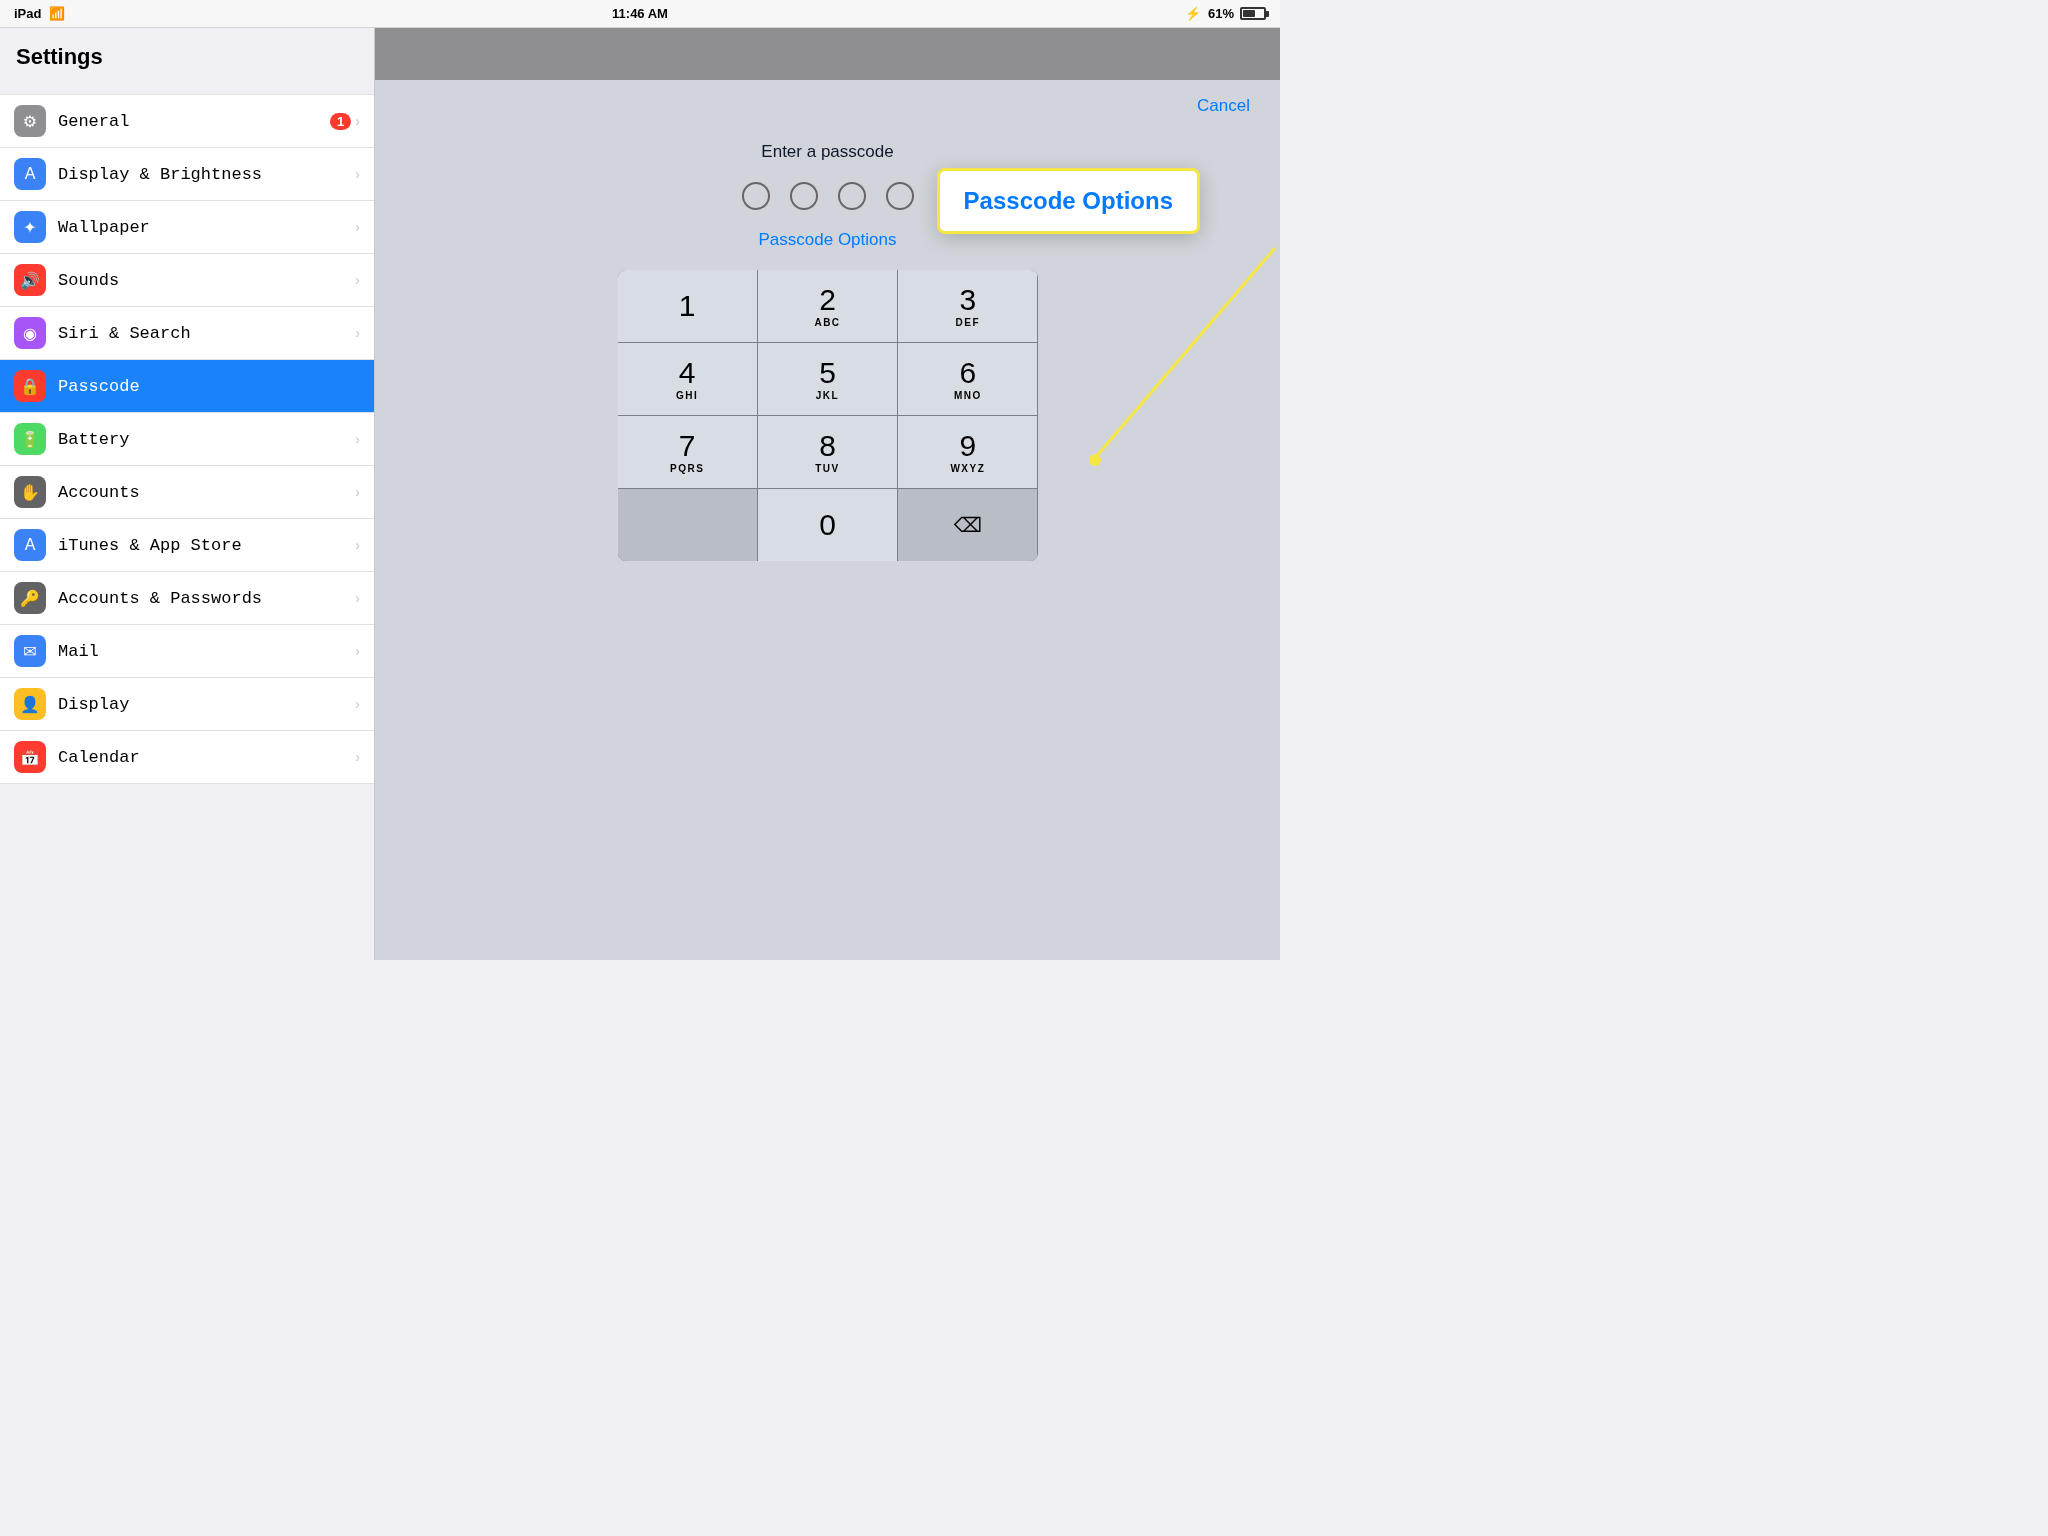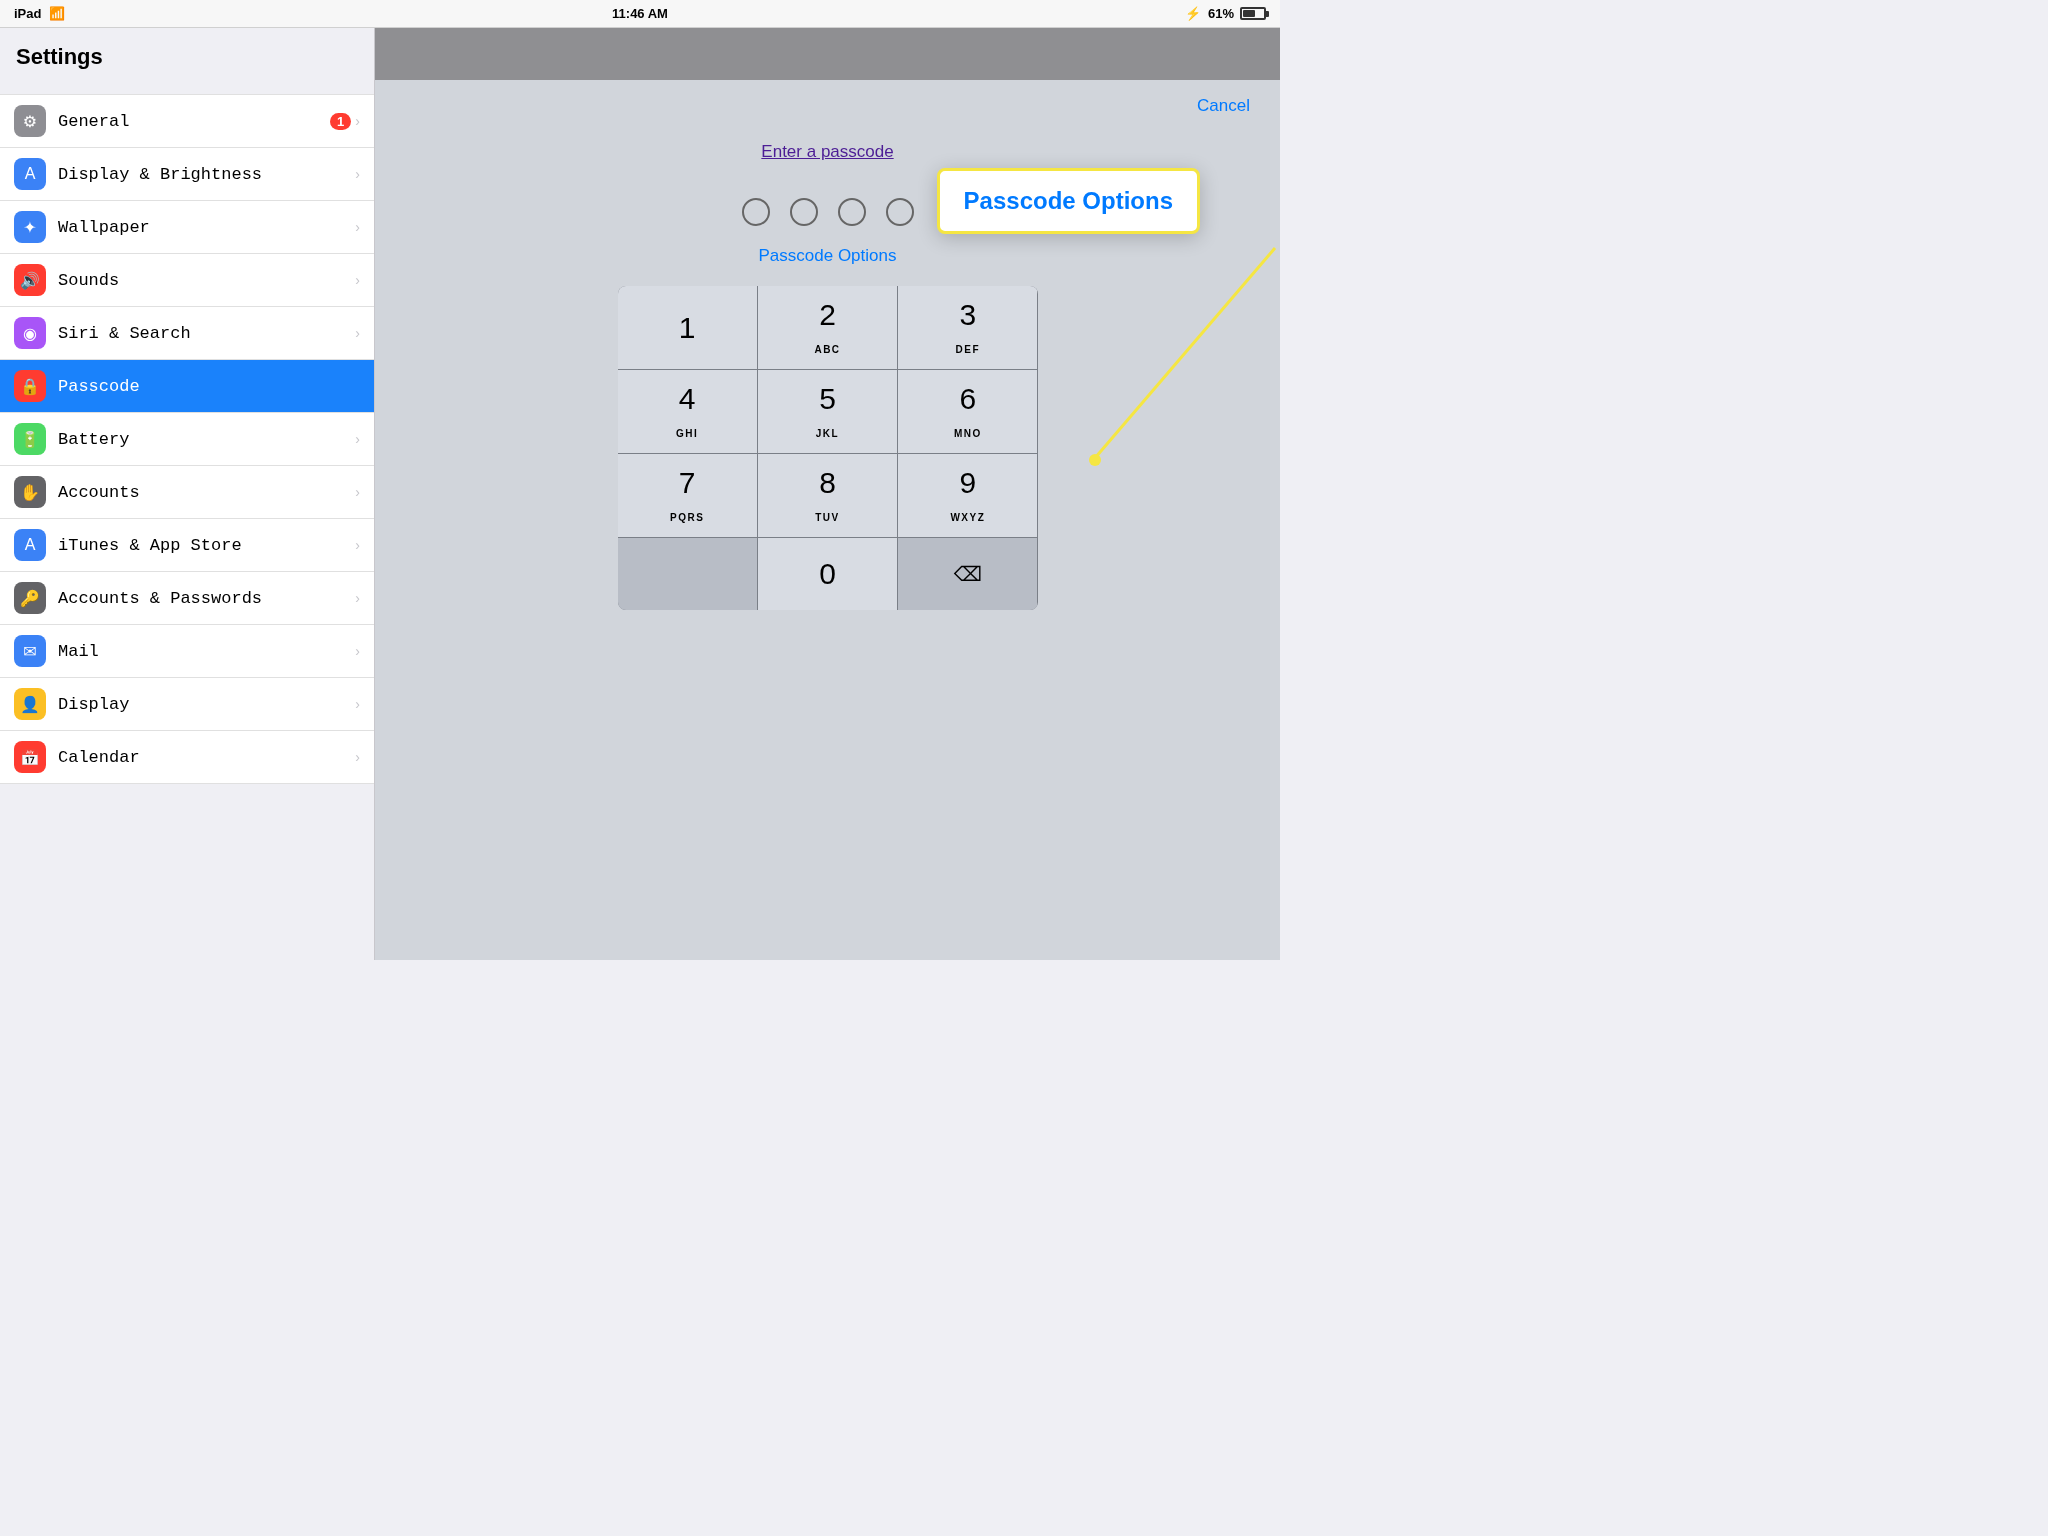--- a/index.html
+++ b/index.html
@@ -246,24 +246,23 @@
     .modal-cancel {
       font-size: 17px;
       color: #007aff;
       cursor: pointer;
       min-width: 80px;
       text-align: right;
     }
 
     .modal-prompt {
       font-size: 17px;
-      color: #4c1d95;
-      margin: 10px 0 36px;
+      color: #0f172a;
+      margin: 10px 0 20px;
       text-align: center;
-      text-decoration: underline;
     }
 
     .passcode-dots {
       display: flex;
       gap: 20px;
       margin-bottom: 20px;
       justify-content: center;
     }
     .passcode-dot {
       width: 28px; height: 28px;
@@ -308,21 +307,21 @@
       font-size: 30px;
       font-weight: 300;
       color: #000;
       line-height: 1;
     }
     .num-key-letters {
       font-size: 10px;
       font-weight: 600;
       color: #000;
       letter-spacing: 1.5px;
-      margin-top: 14px;
+      margin-top: 2px;
     }
 
     
     .callout-box {
       position: absolute;
       top: 140px;
       right: 80px;
       background: #fff;
       border: 3px solid #f5e642;
       border-radius: 8px;

